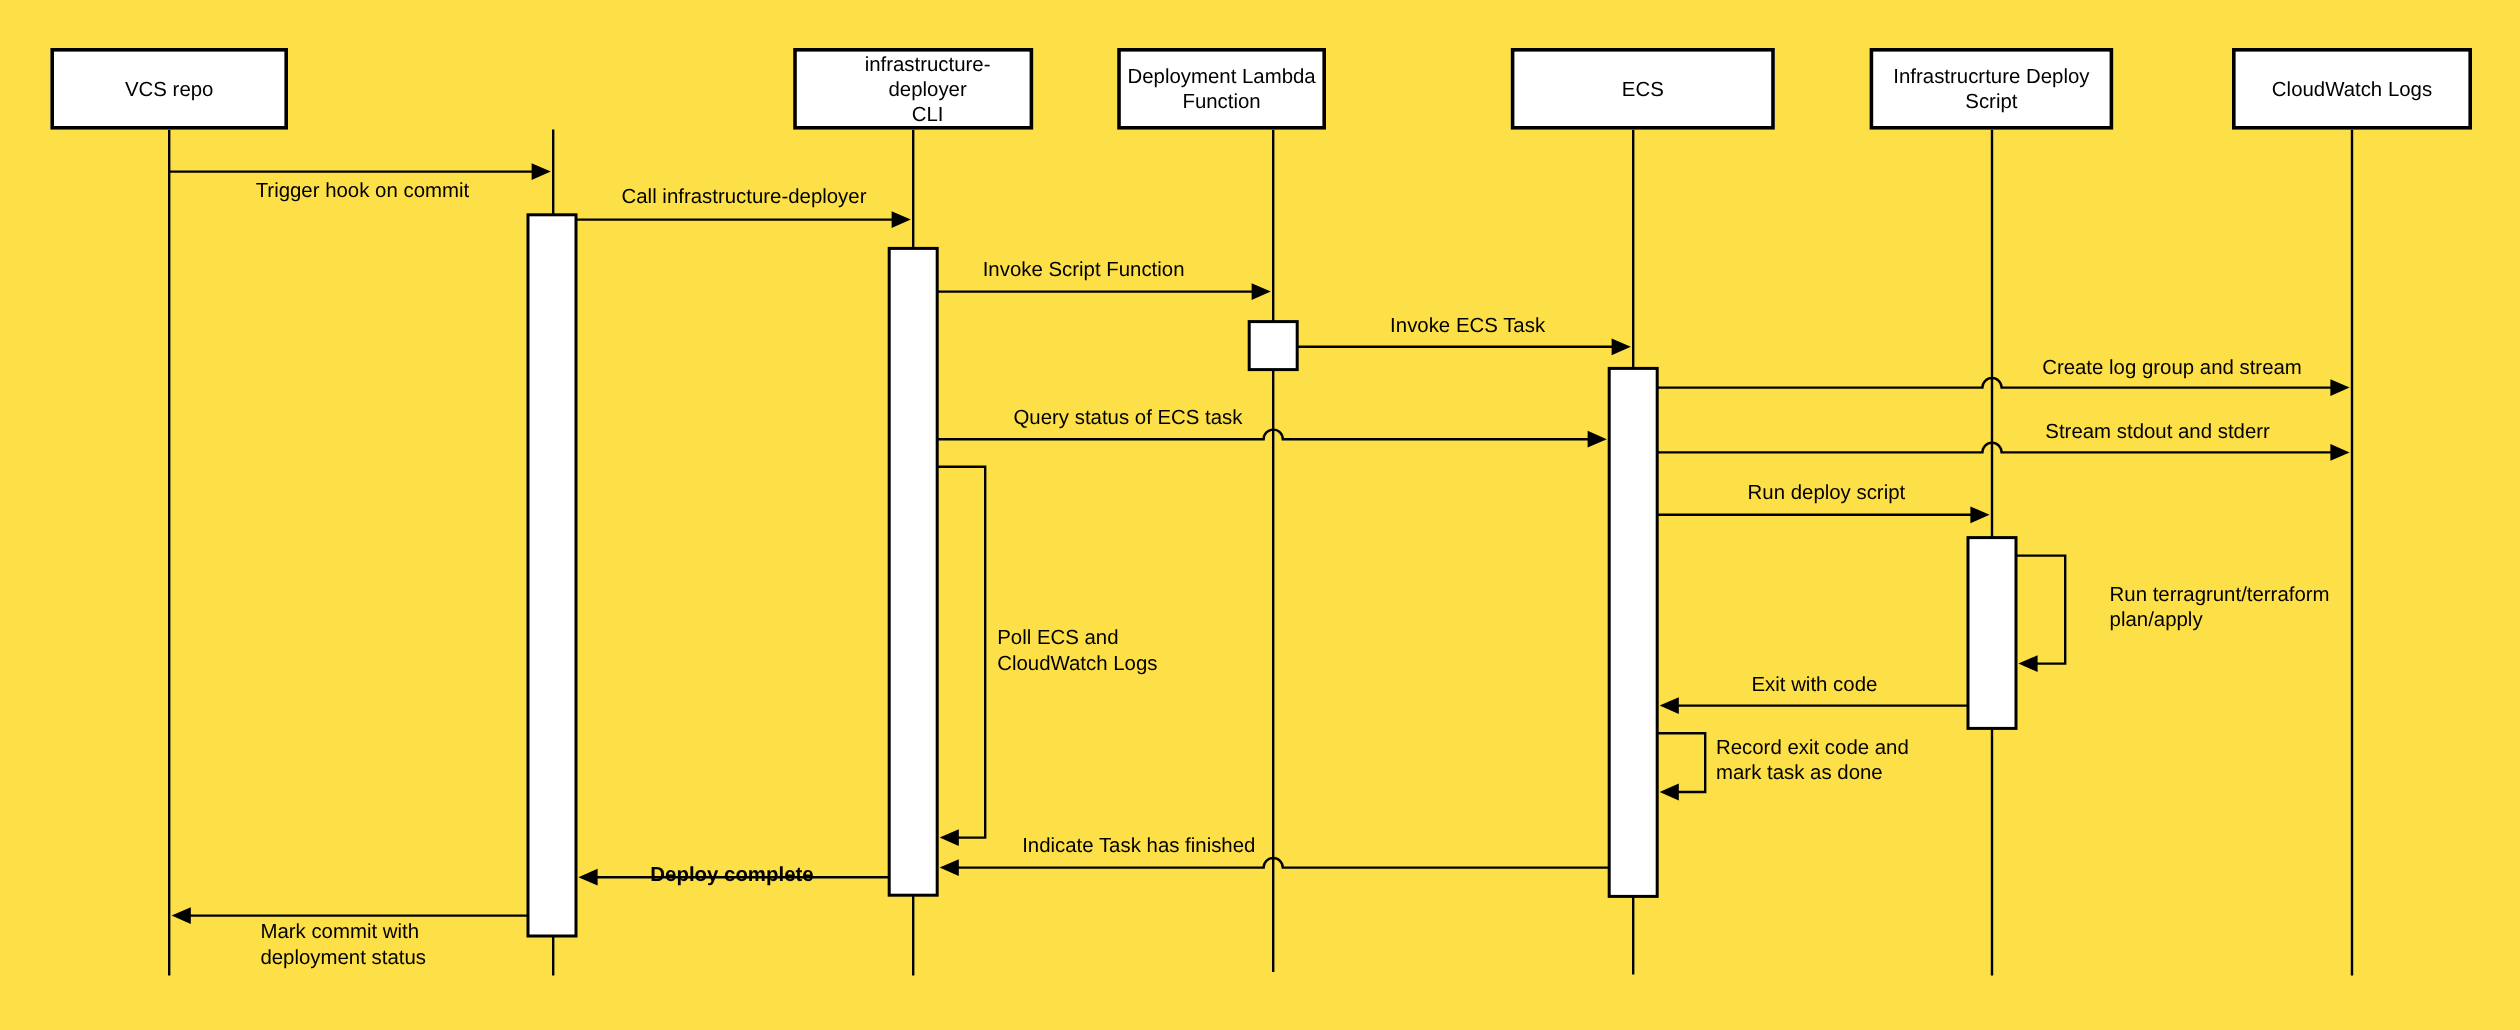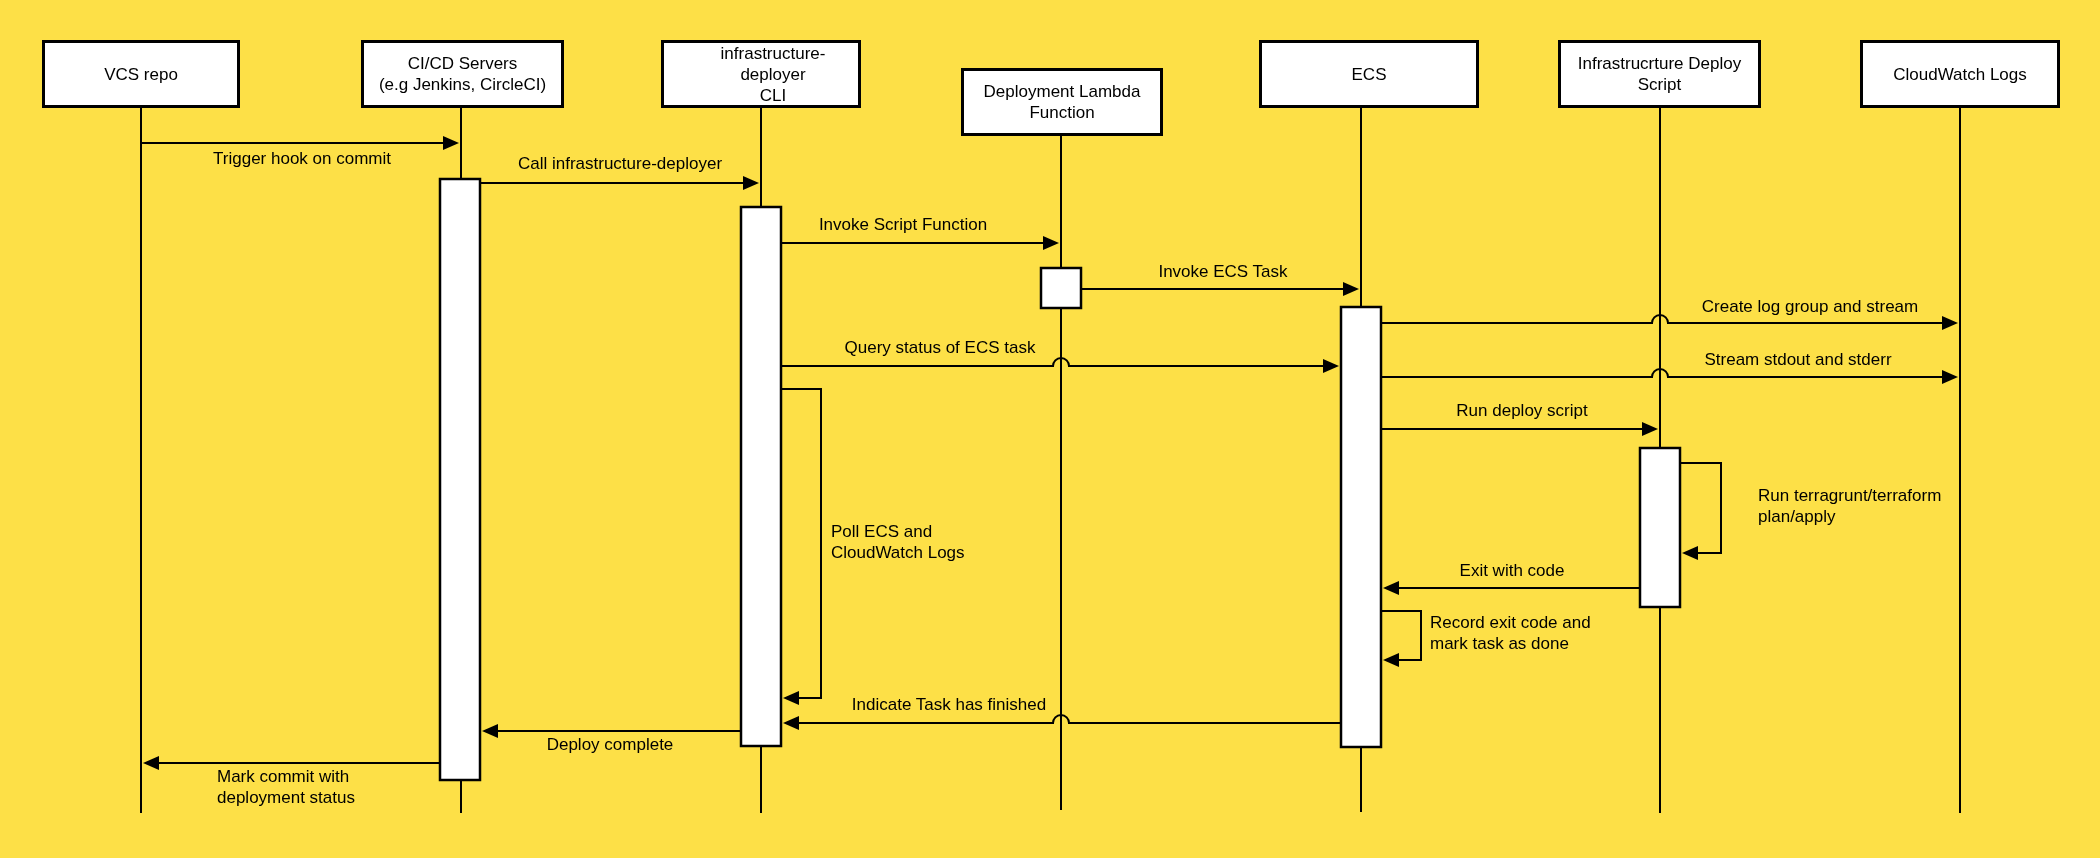--- a/index.html
+++ b/index.html
@@ -86,25 +86,23 @@
       <polygon points="783,723 799,716 799,730"></polygon>
       <polygon points="482,731 498,724 498,738"></polygon>
       <polygon points="143,763 159,756 159,770"></polygon>
       <polygon points="783,698 799,691 799,705"></polygon>
       <polygon points="1682,553 1698,546 1698,560"></polygon>
       <polygon points="1383,660 1399,653 1399,667"></polygon>
     </g>
   </svg>
 
   <div class="pbox" style="left:42px;width:198px;">VCS repo</div>
-  <div class="pbox" style="left:361px;width:203px;">CI/CD Servers
-(e.g Jenkins, CircleCI)</div>
   <div class="pbox" style="left:661px;width:200px;padding-left:24px;">infrastructure-deployer
 CLI</div>
-  <div class="pbox" style="left:961px;width:202px;margin-top:28px;">Deployment Lambda
+  <div class="pbox" style="left:931px;width:174px;">Deployment Lambda
 Function</div>
   <div class="pbox" style="left:1259px;width:220px;">ECS</div>
   <div class="pbox" style="left:1558px;width:203px;">Infrastrucrture Deploy
 Script</div>
   <div class="pbox" style="left:1860px;width:200px;">CloudWatch Logs</div>
 
   <div class="msg center" style="left:302px;top:148px;">Trigger hook on commit</div>
   <div class="msg center" style="left:620px;top:153px;">Call infrastructure-deployer</div>
   <div class="msg center" style="left:903px;top:214px;">Invoke Script Function</div>
   <div class="msg center" style="left:1223px;top:261px;">Invoke ECS Task</div>
@@ -113,17 +111,17 @@
   <div class="msg center" style="left:1798px;top:349px;">Stream stdout and stderr</div>
   <div class="msg center" style="left:1522px;top:400px;">Run deploy script</div>
   <div class="msg" style="left:1758px;top:485px;">Run terragrunt/terraform
 plan/apply</div>
   <div class="msg" style="left:831px;top:521px;">Poll ECS and
 CloudWatch Logs</div>
   <div class="msg center" style="left:1512px;top:560px;">Exit with code</div>
   <div class="msg" style="left:1430px;top:612px;">Record exit code and
 mark task as done</div>
   <div class="msg center" style="left:949px;top:694px;">Indicate Task has finished</div>
-  <div class="msg center" style="left:610px;top:734px;">Deploy complete</div>
+  <div class="msg center" style="left:610px;top:718px;font-weight:bold;">Deploy complete</div>
   <div class="msg" style="left:217px;top:766px;">Mark commit with
 deployment status</div>
 
 </div>
 
 </body></html>

